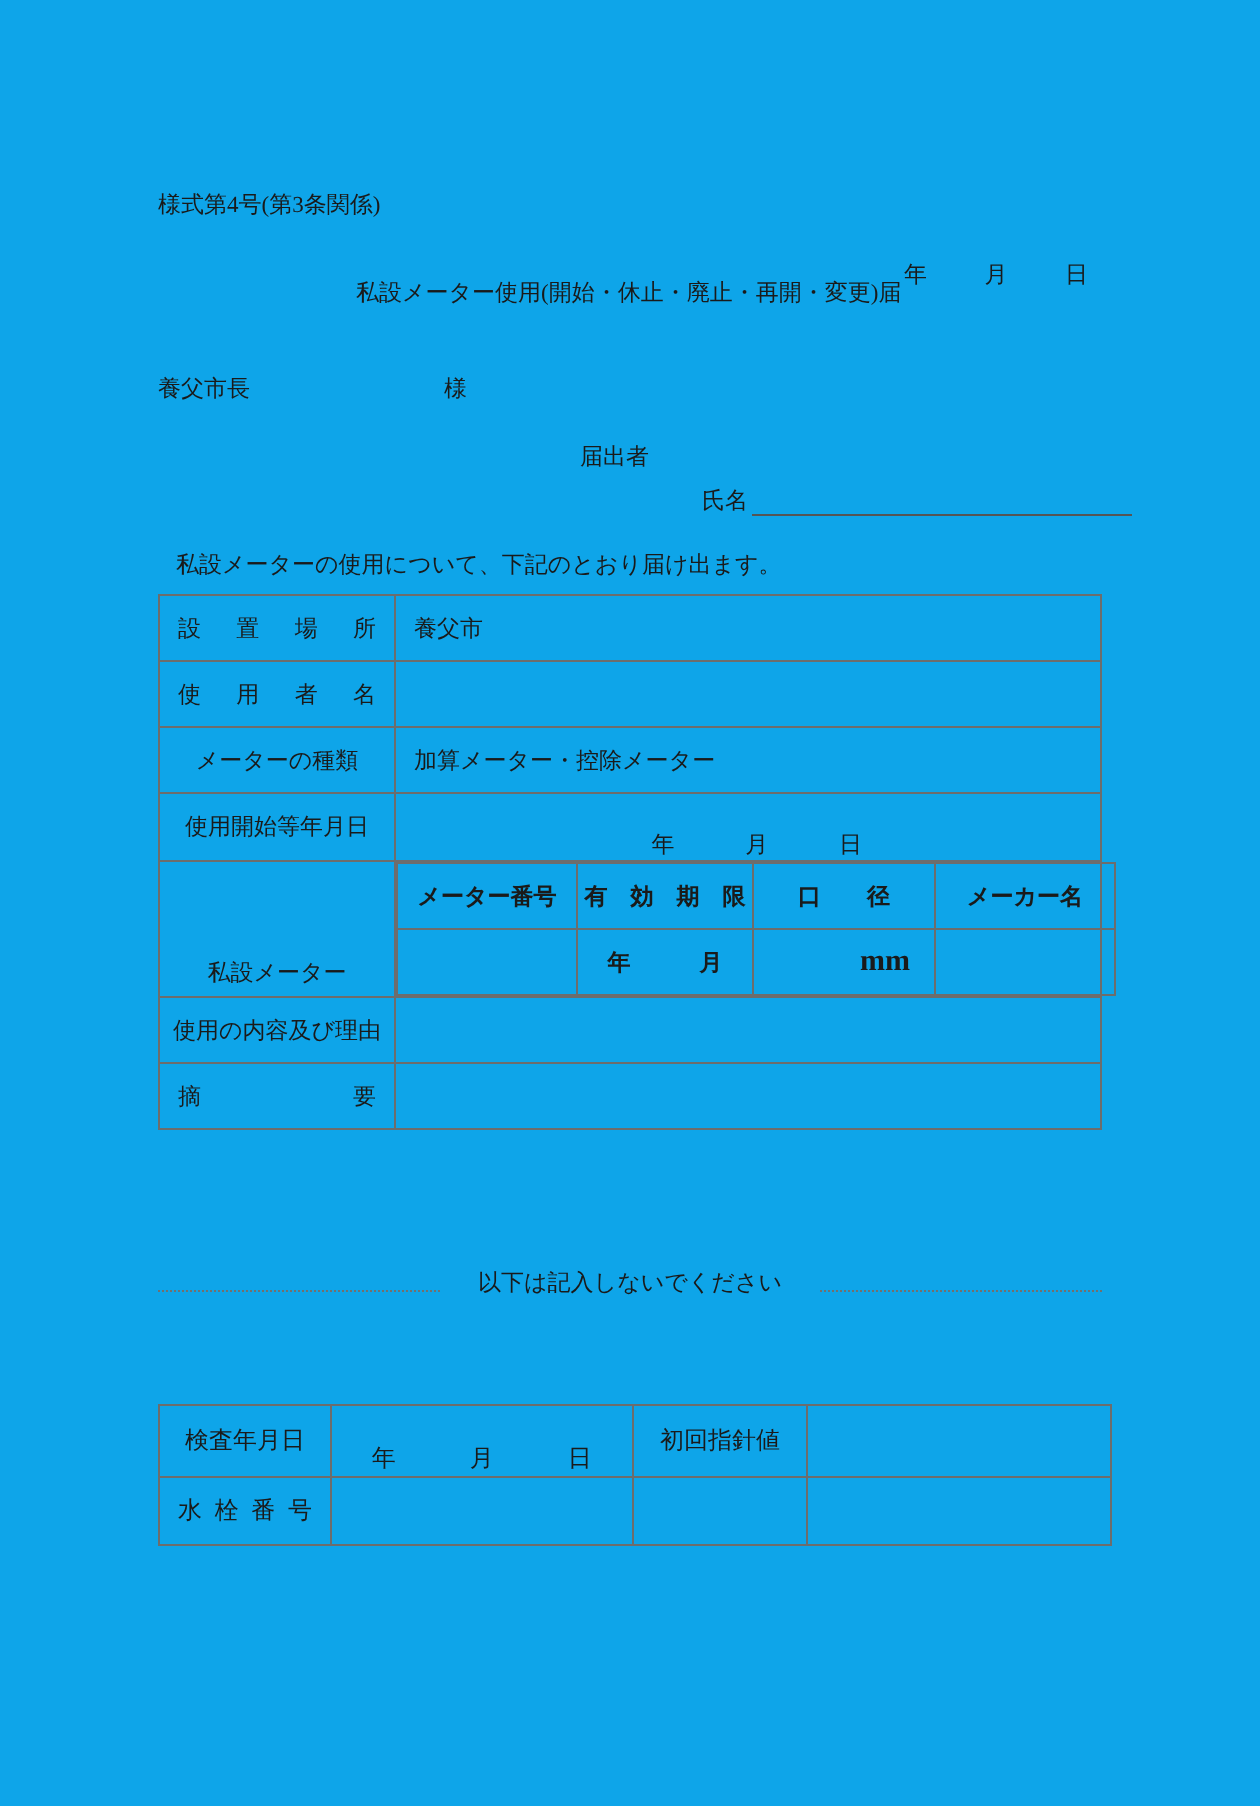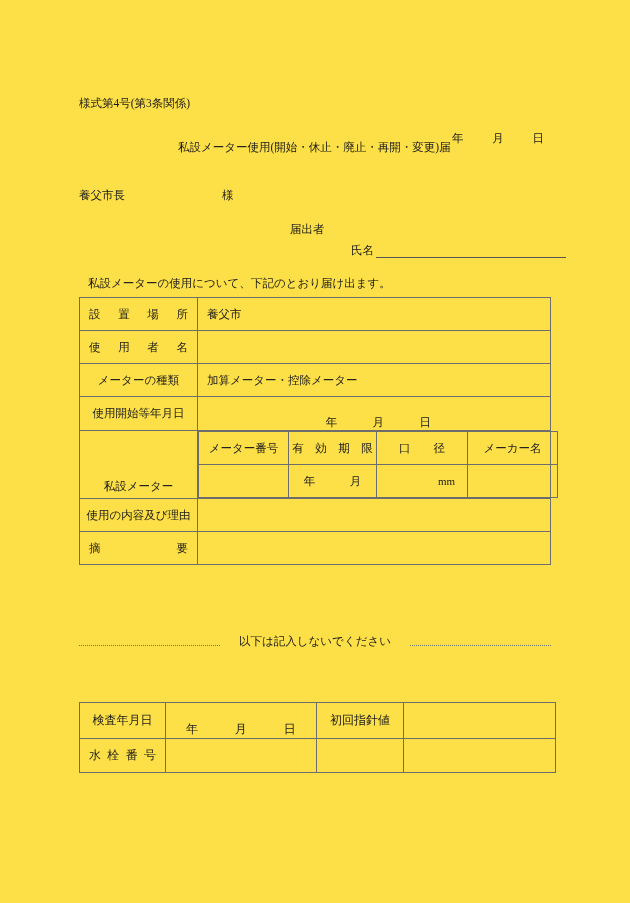--- a/index.html
+++ b/index.html
@@ -10,21 +10,21 @@
   }
   body {
     font-family: "Liberation Serif", "DejaVu Serif", serif;
     color: #1a1a1a;
     -webkit-font-smoothing: antialiased;
   }
   .page {
     position: relative;
     width: 630px;
     height: 903px;
-    background: #fde047;
+    background: #0ea5e9;
     overflow: hidden;
   }
 
   
   .abs { position: absolute; }
   .t { font-size: 11.5px; line-height: 1.3; white-space: pre; }
 
   
   .spread {
     display: flex;
@@ -104,31 +104,31 @@
     font-size: 11.5px;
     height: 31px;
     text-align: center;
     vertical-align: middle;
     padding: 0;
   }
   .meter-sub tr:first-child td { border-top: 0; }
   .meter-sub td:first-child { border-left: 0; }
   .meter-sub td:last-child  { border-right: 0; }
   .meter-sub tr:last-child td { border-bottom: 0; }
-  .meter-cell-wrap { padding: 0; }
+  .meter-cell-wrap { padding: 0; font-weight: bold; }
   .sub-c1 { width: 89px; }
   .sub-c2 { width: 87px; }
   .sub-c3 { width: 90px; }
   .sub-c4 { width: 89px; }
 
   .unit-right {
     display: block;
     text-align: right;
     padding-right: 12px;
-    font-size: 11px;
+    font-size: 15px;
   }
 
   .ymd-wide {
     display: inline-block;
     letter-spacing: 0.02em;
     margin-top: 18px;
   }
 
   
   #divider-notice {

